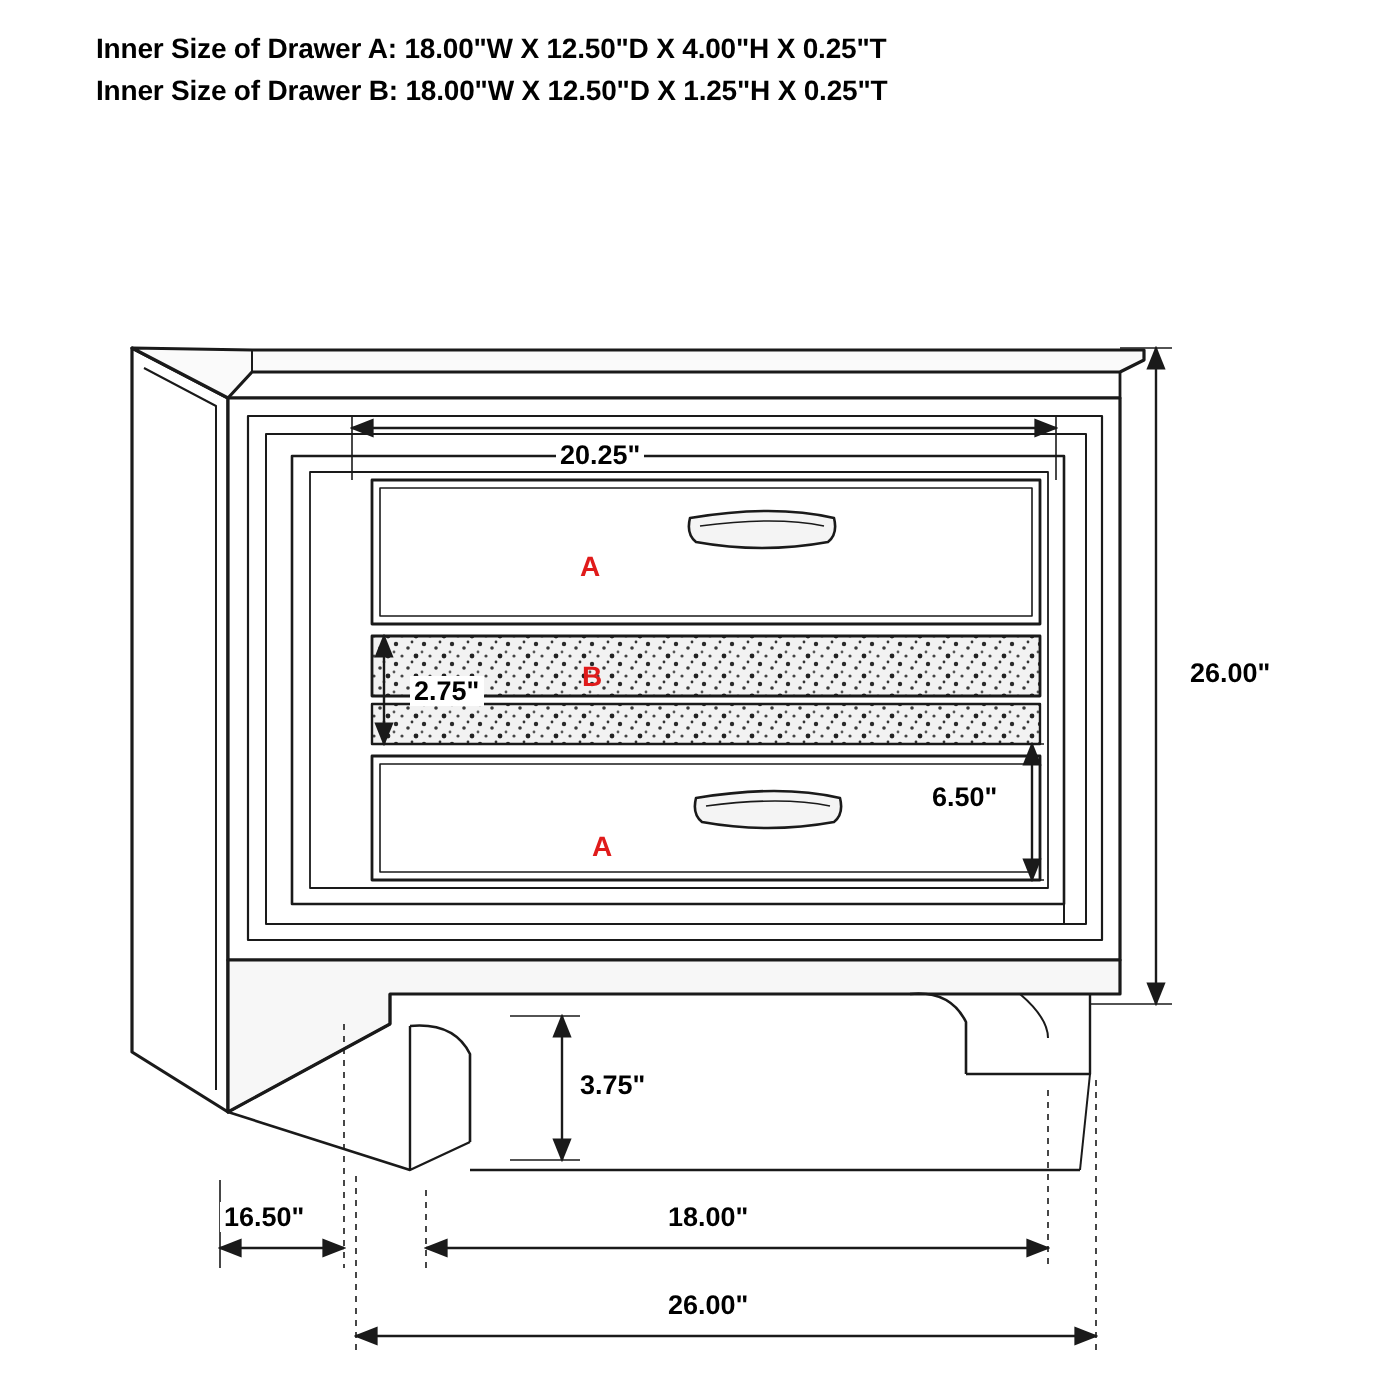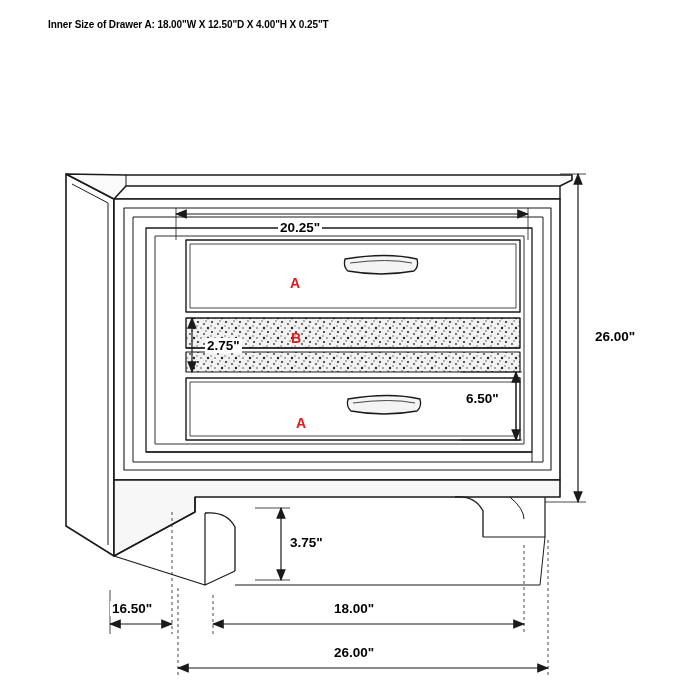--- a/index.html
+++ b/index.html
@@ -21,21 +21,21 @@
     width: 700px;
     height: 700px;
   }
   .spec-block {
     position: absolute;
     left: 48px;
     top: 14px;
     width: 620px;
   }
   .spec-line {
-    font-size: 10px;
+    font-size: 14px;
     font-weight: bold;
     line-height: 21px;
     white-space: nowrap;
     letter-spacing: -0.1px;
   }
   svg#drawing {
     position: absolute;
     left: 0;
     top: 0;
   }
@@ -55,20 +55,21 @@
     white-space: nowrap;
   }
 </style>
 </head>
 <body>
 
 <div id="stage">
 
   <div class="spec-block">
     <div class="spec-line">Inner Size of Drawer A: 18.00"W X 12.50"D X 4.00"H X 0.25"T</div>
+    <div class="spec-line">Inner Size of Drawer B: 18.00"W X 12.50"D X 1.25"H X 0.25"T</div>
   </div>
 
   <svg id="drawing" width="700" height="700" viewBox="0 0 700 700">
     <defs>
       <marker id="arrEnd" markerWidth="10" markerHeight="8" refX="9" refY="4" orient="auto" markerUnits="strokeWidth">
         <path d="M0,0 L10,4 L0,8 z" fill="#1a1a1a"></path>
       </marker>
       <marker id="arrStart" markerWidth="10" markerHeight="8" refX="1" refY="4" orient="auto" markerUnits="strokeWidth">
         <path d="M10,0 L0,4 L10,8 z" fill="#1a1a1a"></path>
       </marker>

